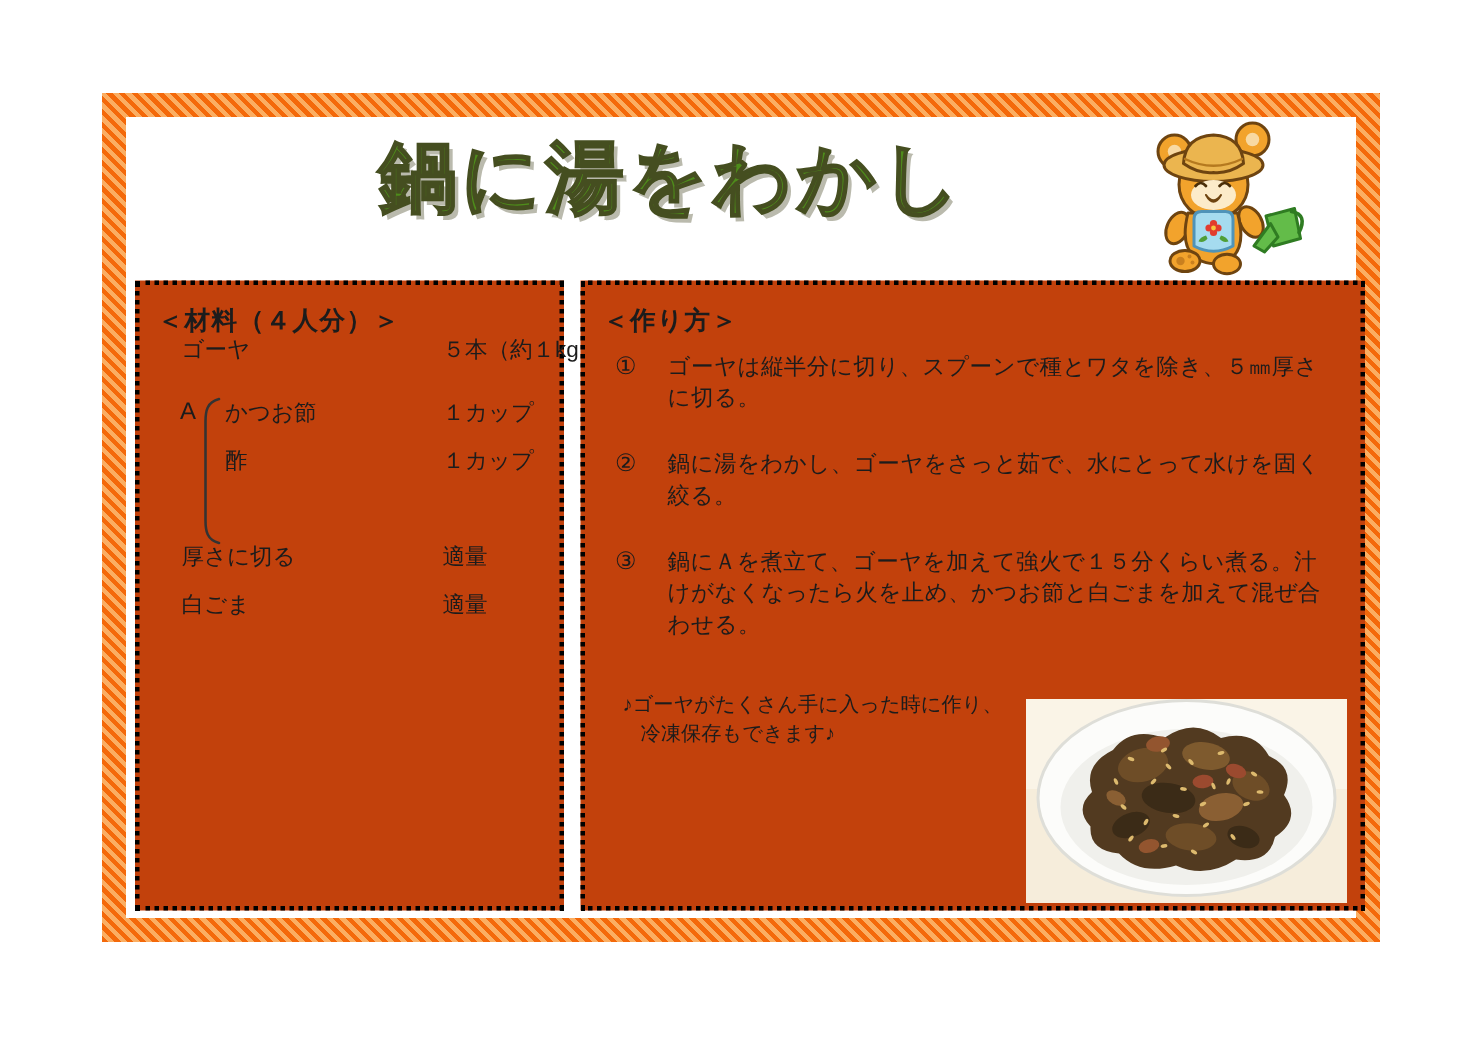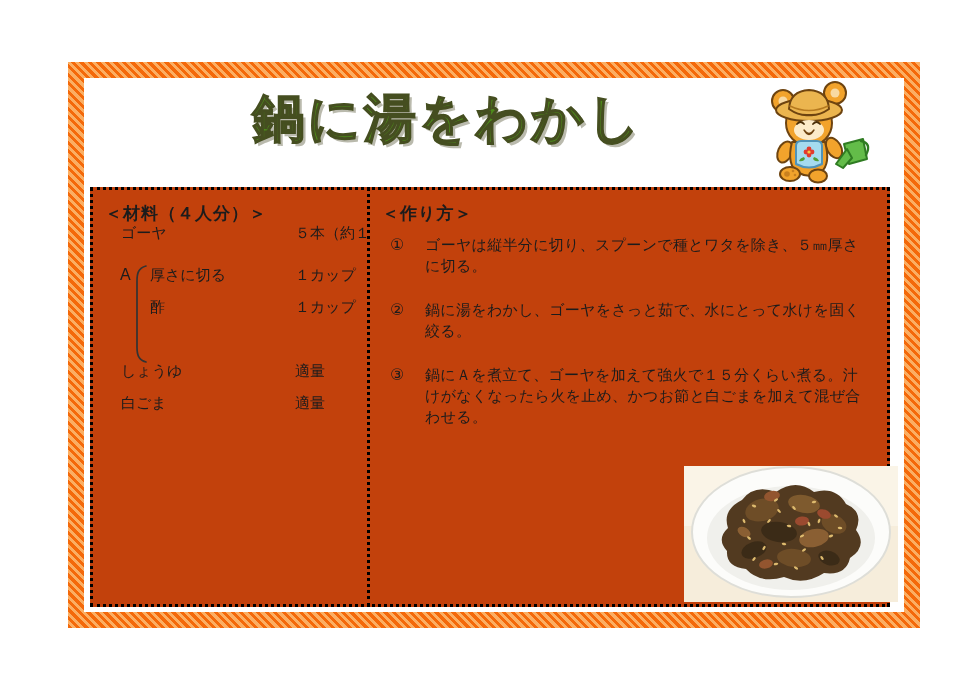--- a/index.html
+++ b/index.html
@@ -27,21 +27,21 @@
     font-size:52px;font-weight:bold;letter-spacing:3px;color:var(--title-green);
     -webkit-text-stroke:1.5px var(--title-outline);
     text-shadow:3px 3px 0 rgba(130,130,105,0.55);
     white-space:nowrap;
   }
   .bear{position:absolute;left:756px;top:72px;}
   .dotted-box{
     position:absolute;top:187px;height:420px;border:3px dotted #000;background:#c2410c;
   }
   .box-ingredients{left:90px;width:286px;}
-  .box-directions{left:367px;width:523px;}
+  .box-directions{left:387px;width:523px;}
   .box-header{
     position:absolute;left:12px;top:12px;font-size:17px;font-weight:bold;letter-spacing:1px;
   }
   
   .ing-row{position:absolute;left:0;width:100%;height:24px;font-size:15px;}
   .ing-name{position:absolute;left:28px;white-space:nowrap;}
   .ing-name.grouped{left:57px;}
   .ing-amount{position:absolute;left:170px;white-space:nowrap;margin-left:32px;}
   .r0{top:34px;} .r1{top:76px;} .r2{top:108px;} .r3{top:140px;} .r4{top:172px;} .r5{top:204px;}
   .group-label{position:absolute;left:27px;top:76px;font-size:16px;}
@@ -117,29 +117,29 @@
 </div>
 
 <div class="dotted-box box-ingredients">
   <div class="box-header">＜材料（４人分）＞</div>
 
   <div class="ing-row r0">
     <span class="ing-name">ゴーヤ</span>
     <span class="ing-amount">５本（約１kg）</span>
   </div>
   <div class="ing-row r1">
-    <span class="ing-name grouped">厚さに切る</span>
+    <span class="ing-name grouped">かつお節</span>
     <span class="ing-amount">１カップ</span>
   </div>
   <div class="ing-row r2">
     <span class="ing-name grouped">酢</span>
     <span class="ing-amount">１カップ</span>
   </div>
   <div class="ing-row r4">
-    <span class="ing-name">しょうゆ</span>
+    <span class="ing-name">厚さに切る</span>
     <span class="ing-amount">適量</span>
   </div>
   <div class="ing-row r5">
     <span class="ing-name">白ごま</span>
     <span class="ing-amount">適量</span>
   </div>
 
   <span class="group-label">A</span>
   <span class="group-bracket">
     <svg width="14" height="100" viewBox="0 0 14 100">
@@ -159,20 +159,24 @@
     <div class="step">
       <span class="step-num">②</span>
       <span class="step-text">鍋に湯をわかし、ゴーヤをさっと茹で、水にとって水けを固く絞る。</span>
     </div>
     <div class="step">
       <span class="step-num">③</span>
       <span class="step-text">鍋にＡを煮立て、ゴーヤを加えて強火で１５分くらい煮る。汁けがなくなったら火を止め、かつお節と白ごまを加えて混ぜ合わせる。</span>
     </div>
   </div>
 
+  <div class="note">
+    <div>♪ゴーヤがたくさん手に入った時に作り、</div>
+    <div class="note-line2">冷凍保存もできます♪</div>
+  </div>
 </div>
 
 <div class="dish-photo">
   <svg width="214" height="136" viewBox="0 0 214 136">
     <rect width="214" height="136" fill="#F6EDDB"></rect>
     <rect width="214" height="60" fill="#FAF4E7"></rect>
 
     <ellipse cx="107" cy="66" rx="99" ry="65" fill="#FCFCFA" stroke="#DEDED8" stroke-width="2"></ellipse>
     <ellipse cx="107" cy="72" rx="84" ry="52" fill="#F0F0EC"></ellipse>
 

